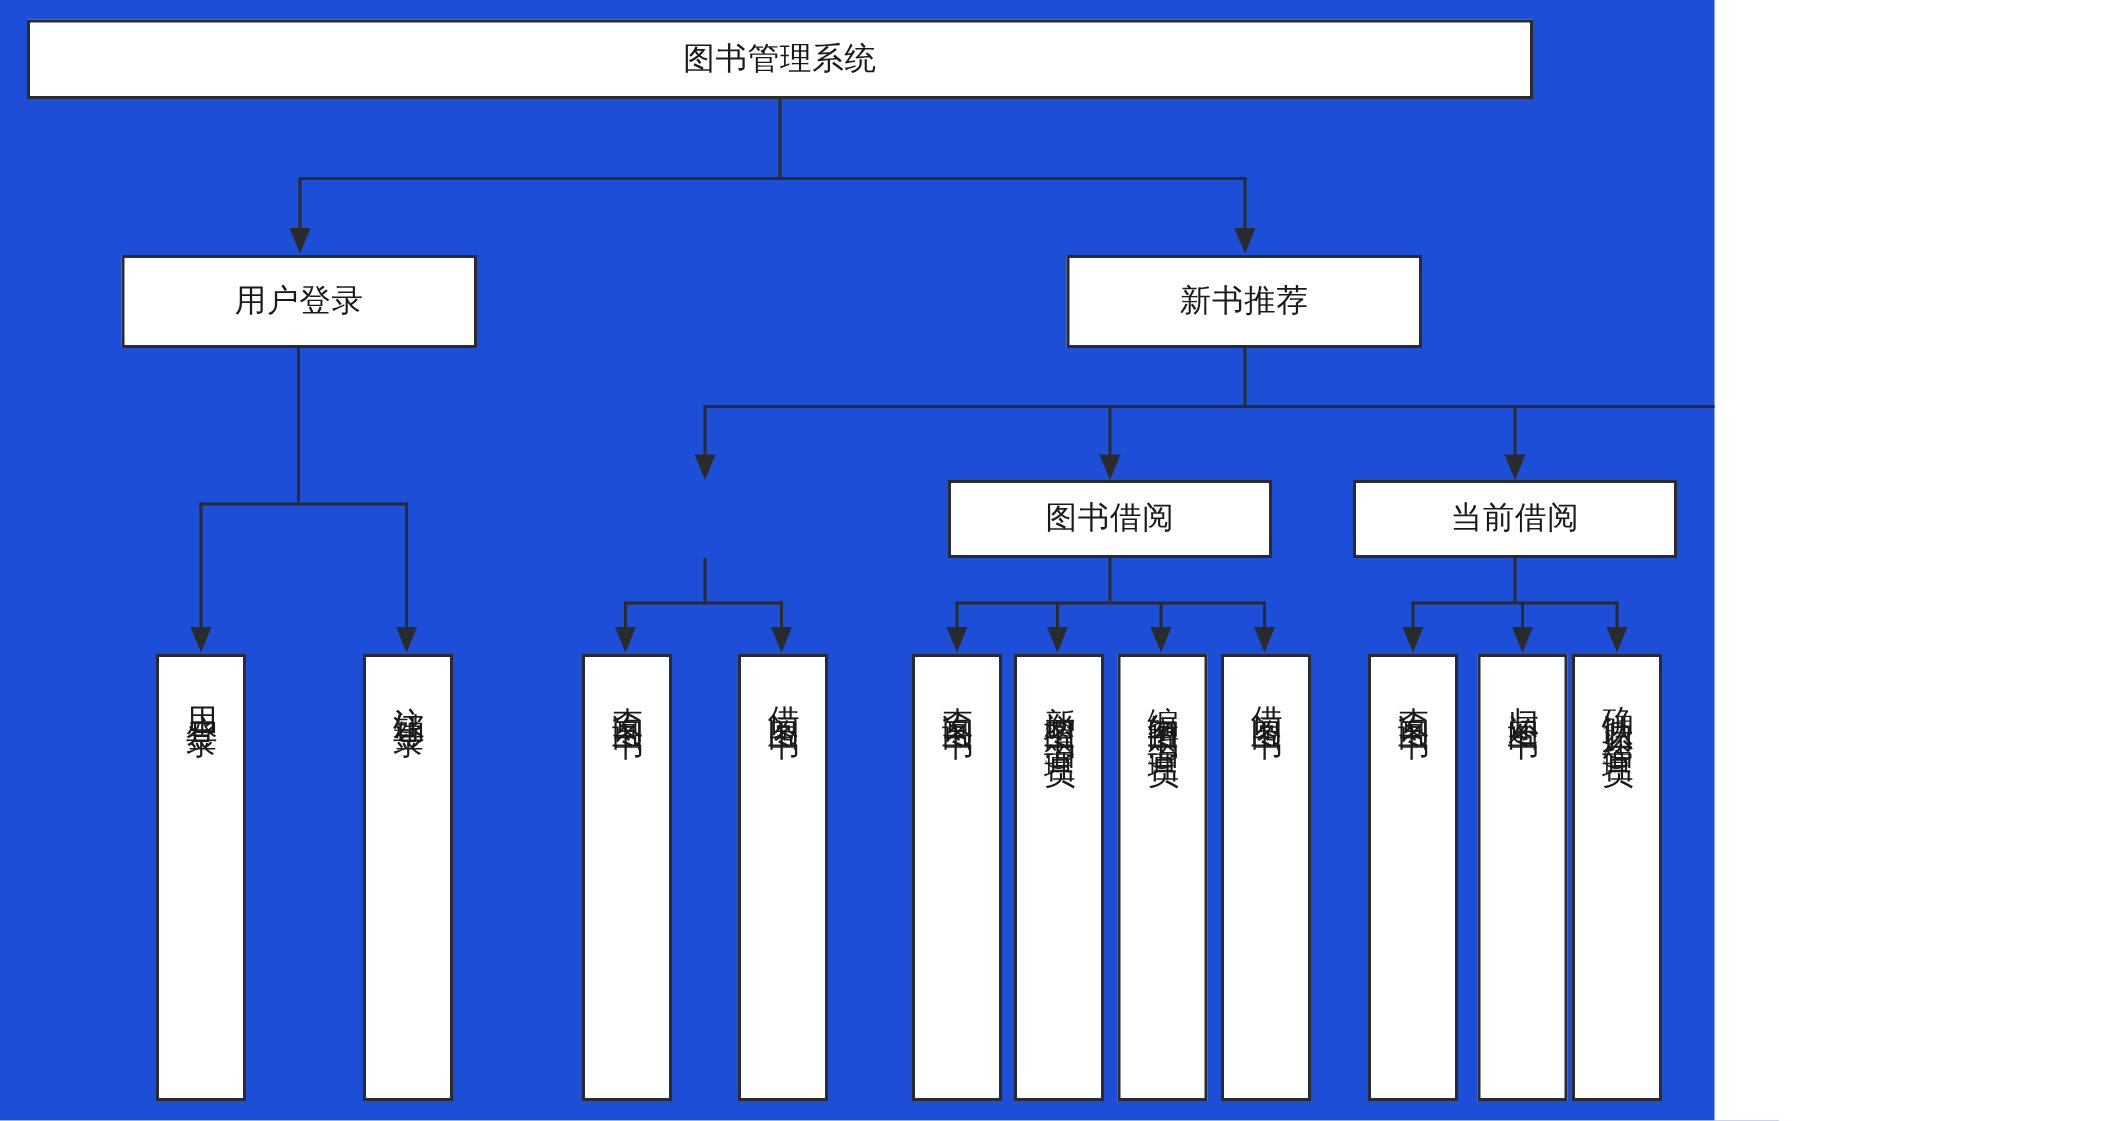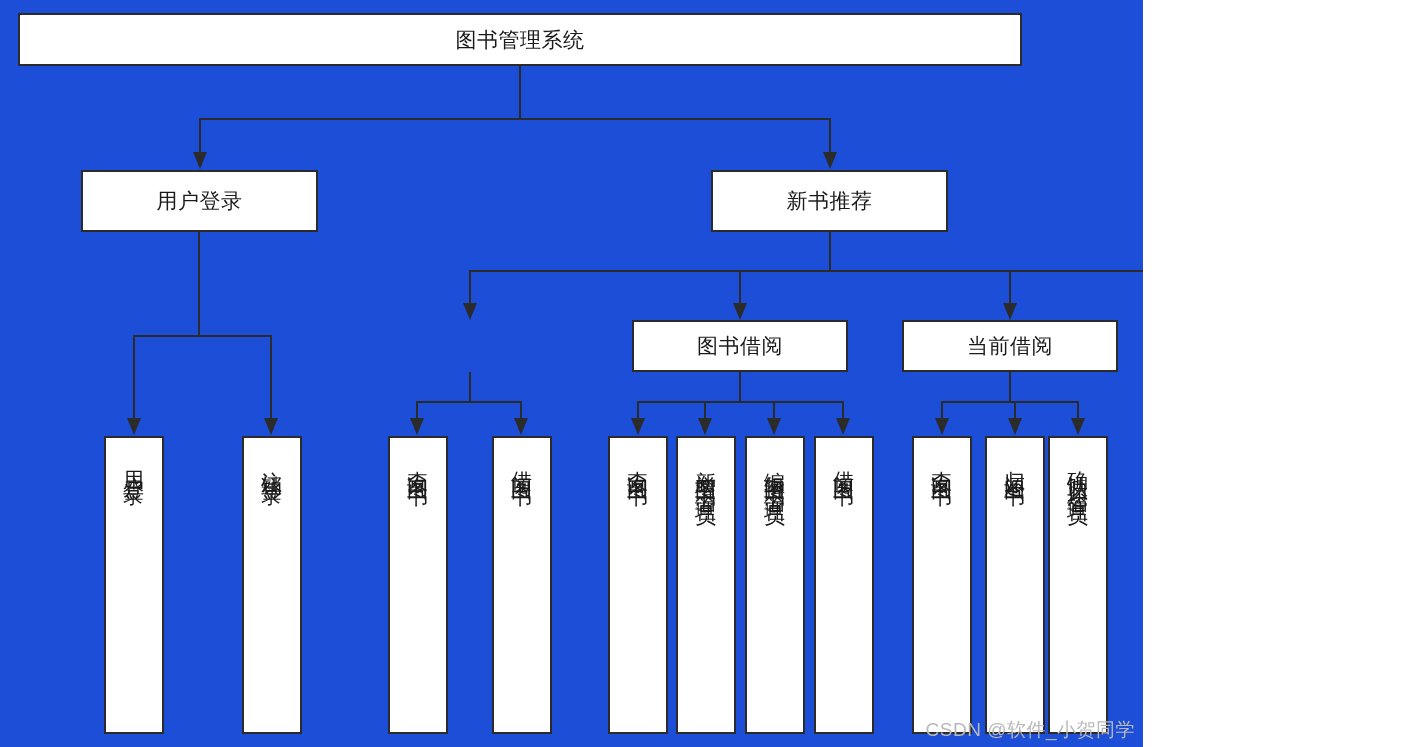--- a/index.html
+++ b/index.html
@@ -197,15 +197,14 @@
     <span class="vtext">确认归还（管理员）</span>
   </div>
 
   <div class="node v" style="left:1194px; top:436px; width:60px; height:298px;">
     <span class="vtext">新增借阅记录</span>
   </div>
   <div class="node v" style="left:1311px; top:436px; width:60px; height:298px;">
     <span class="vtext">查询借阅记录</span>
   </div>
 
-  <div id="watermark">CSDN @软件_小贺同学</div>
 
 </div>
 
 </body></html>

